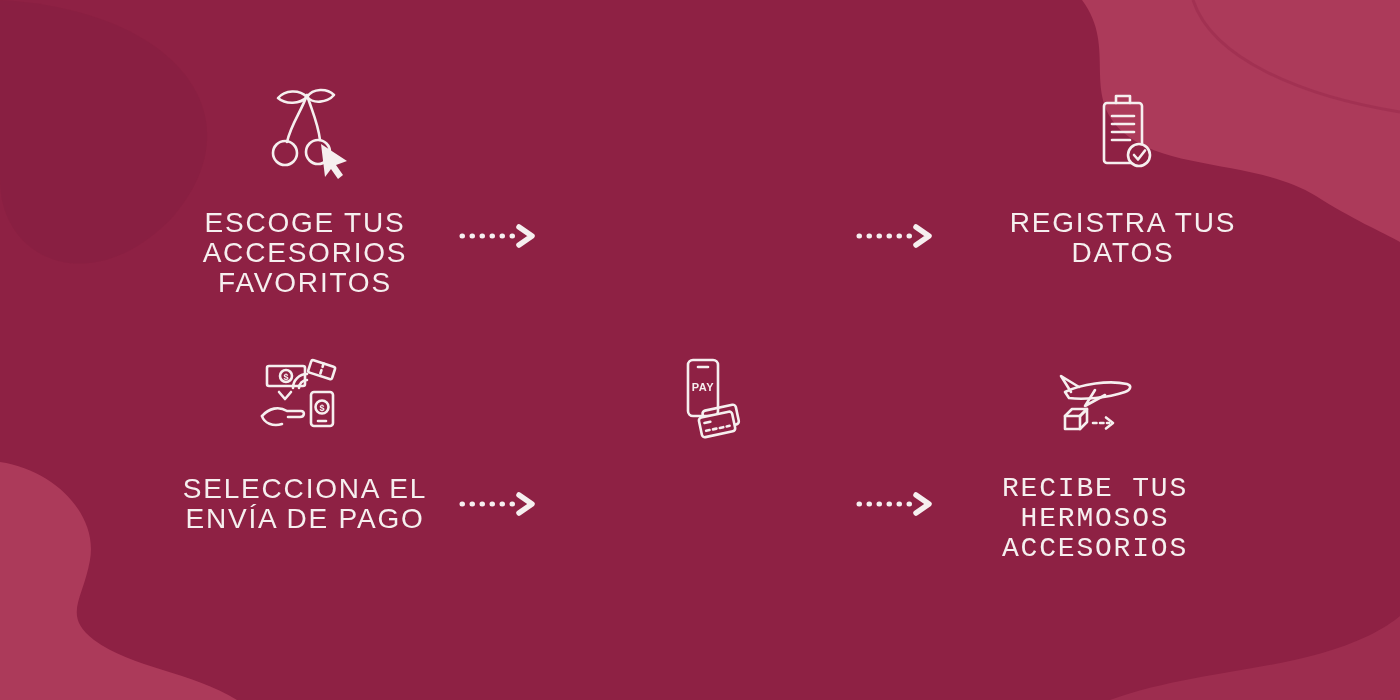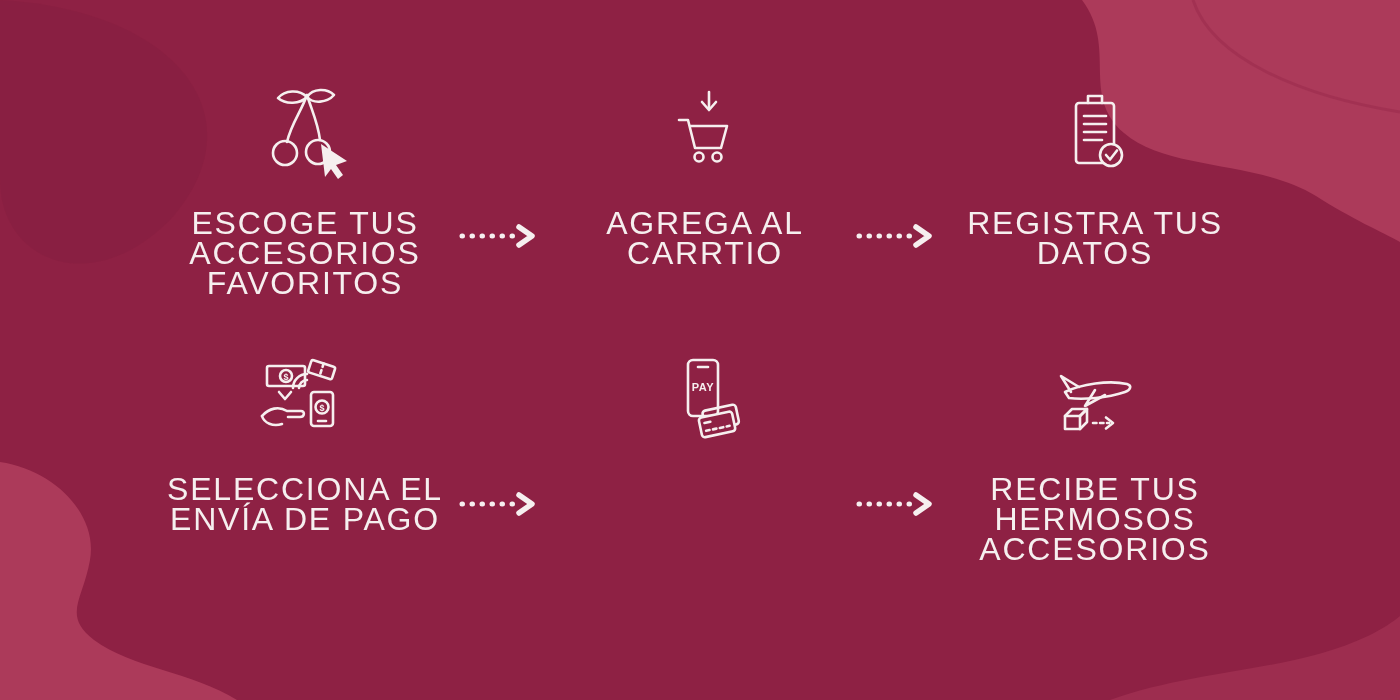--- a/index.html
+++ b/index.html
@@ -19,24 +19,24 @@
   .step {
     position: absolute;
     display: flex;
     flex-direction: column;
     align-items: center;
     text-align: center;
     z-index: 2;
   }
   .step-1 { left: 155px; top: 86px;  width: 300px; }
   .step-2 { left: 555px; top: 86px;  width: 300px; }
-  .step-3 { left: 945px; top: 86px;  width: 300px; justify-content: space-between; }
+  .step-3 { left: 973px; top: 86px;  width: 300px; justify-content: space-between; }
   .step-4 { left: 155px; top: 352px; width: 300px; }
   .step-5 { left: 548px; top: 352px; width: 310px; }
-  .step-6 { left: 945px; top: 352px; width: 300px; }
+  .step-6 { left: 945px; top: 352px; width: 300px; font-family: Liberation Mono, monospace; }
 
   .icon { width: 100px; height: 100px; margin-bottom: 22px; }
   .icon svg { width: 100%; height: 100%; overflow: visible; }
   .icon .ln {
     fill: none;
     stroke: var(--ink);
     stroke-width: 2.6;
     stroke-linecap: round;
     stroke-linejoin: round;
   }
@@ -44,21 +44,21 @@
   .icon .badge { fill: var(--bg); stroke: var(--ink); stroke-width: 2.6; }
   .icon .txt {
     fill: var(--ink); stroke: none;
     font-family: "Liberation Sans", sans-serif;
     font-weight: 700;
   }
   .icon .dash { stroke-dasharray: 3.5 3.5; }
 
   .label {
     color: var(--ink);
-    font-size: 32px;
+    font-size: 28px;
     line-height: 30px;
     letter-spacing: 1.8px;
     white-space: pre-line;
   }
 
   .arrow { position: absolute; width: 88px; height: 28px; z-index: 2; }
   .arrow svg { width: 100%; height: 100%; }
   .arrow .dots { fill: none; stroke: var(--ink); stroke-width: 5; stroke-linecap: round; }
   .arrow .head { fill: none; stroke: var(--ink); stroke-width: 5.5; stroke-linecap: round; stroke-linejoin: round; }
   .arrow-1 { left: 458px; top: 222px; }
@@ -96,33 +96,20 @@
 FAVORITOS</div>
   </div>
 
   <div class="arrow arrow-1">
     <svg viewBox="0 0 88 28">
       <line class="dots" x1="4" y1="14" x2="56" y2="14" stroke-dasharray="0.5 9.5"></line>
       <path class="head" d="M61,5 L74,14 L61,23"></path>
     </svg>
   </div>
 
-  <div class="step step-2">
-    <div class="icon">
-      <svg viewBox="0 0 100 100">
-        <path class="ln" d="M54,6 L54,22"></path>
-        <path class="ln" d="M47,16 L54,24 L61,16"></path>
-        <path class="ln" d="M24,34 L33,34 L40,62 L66,62 L72,40 L36,40"></path>
-        <circle class="ln" cx="44" cy="71" r="4.5"></circle>
-        <circle class="ln" cx="62" cy="71" r="4.5"></circle>
-      </svg>
-    </div>
-    <div class="label">AGREGA AL
-CARRTIO</div>
-  </div>
 
   <div class="arrow arrow-2">
     <svg viewBox="0 0 88 28">
       <line class="dots" x1="4" y1="14" x2="56" y2="14" stroke-dasharray="0.5 9.5"></line>
       <path class="head" d="M61,5 L74,14 L61,23"></path>
     </svg>
   </div>
 
   <div class="step step-3">
     <div class="icon">

